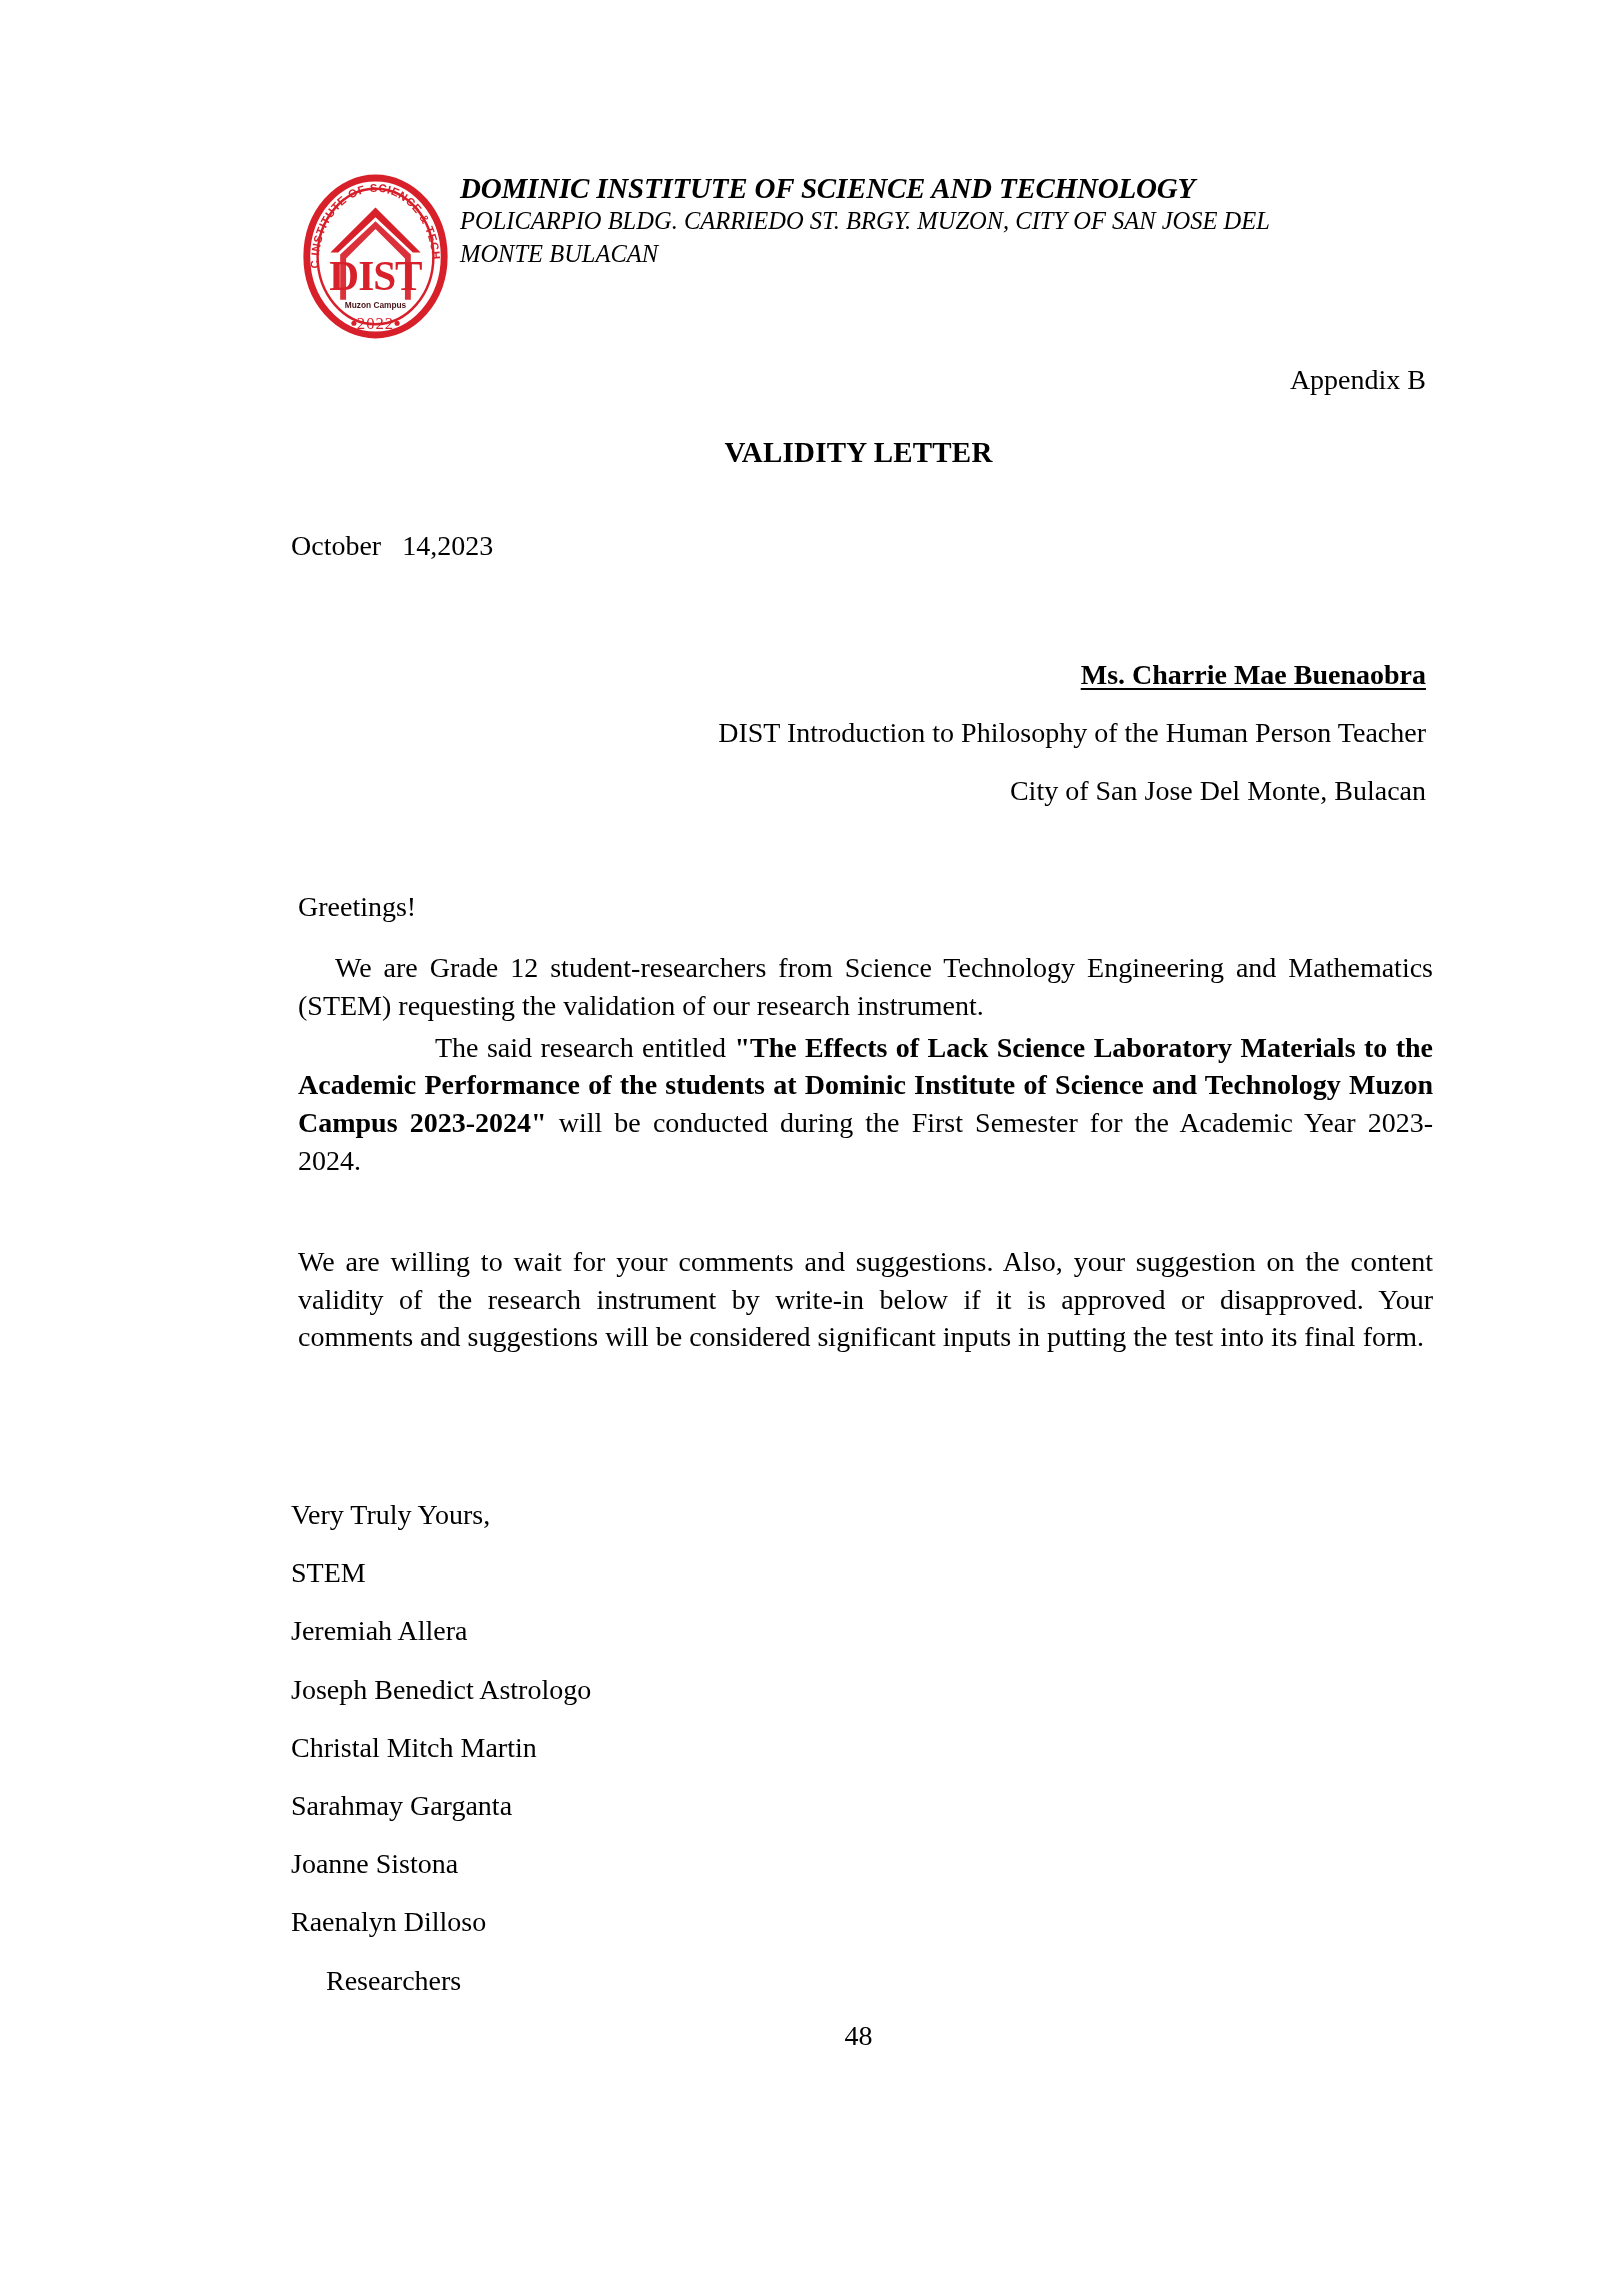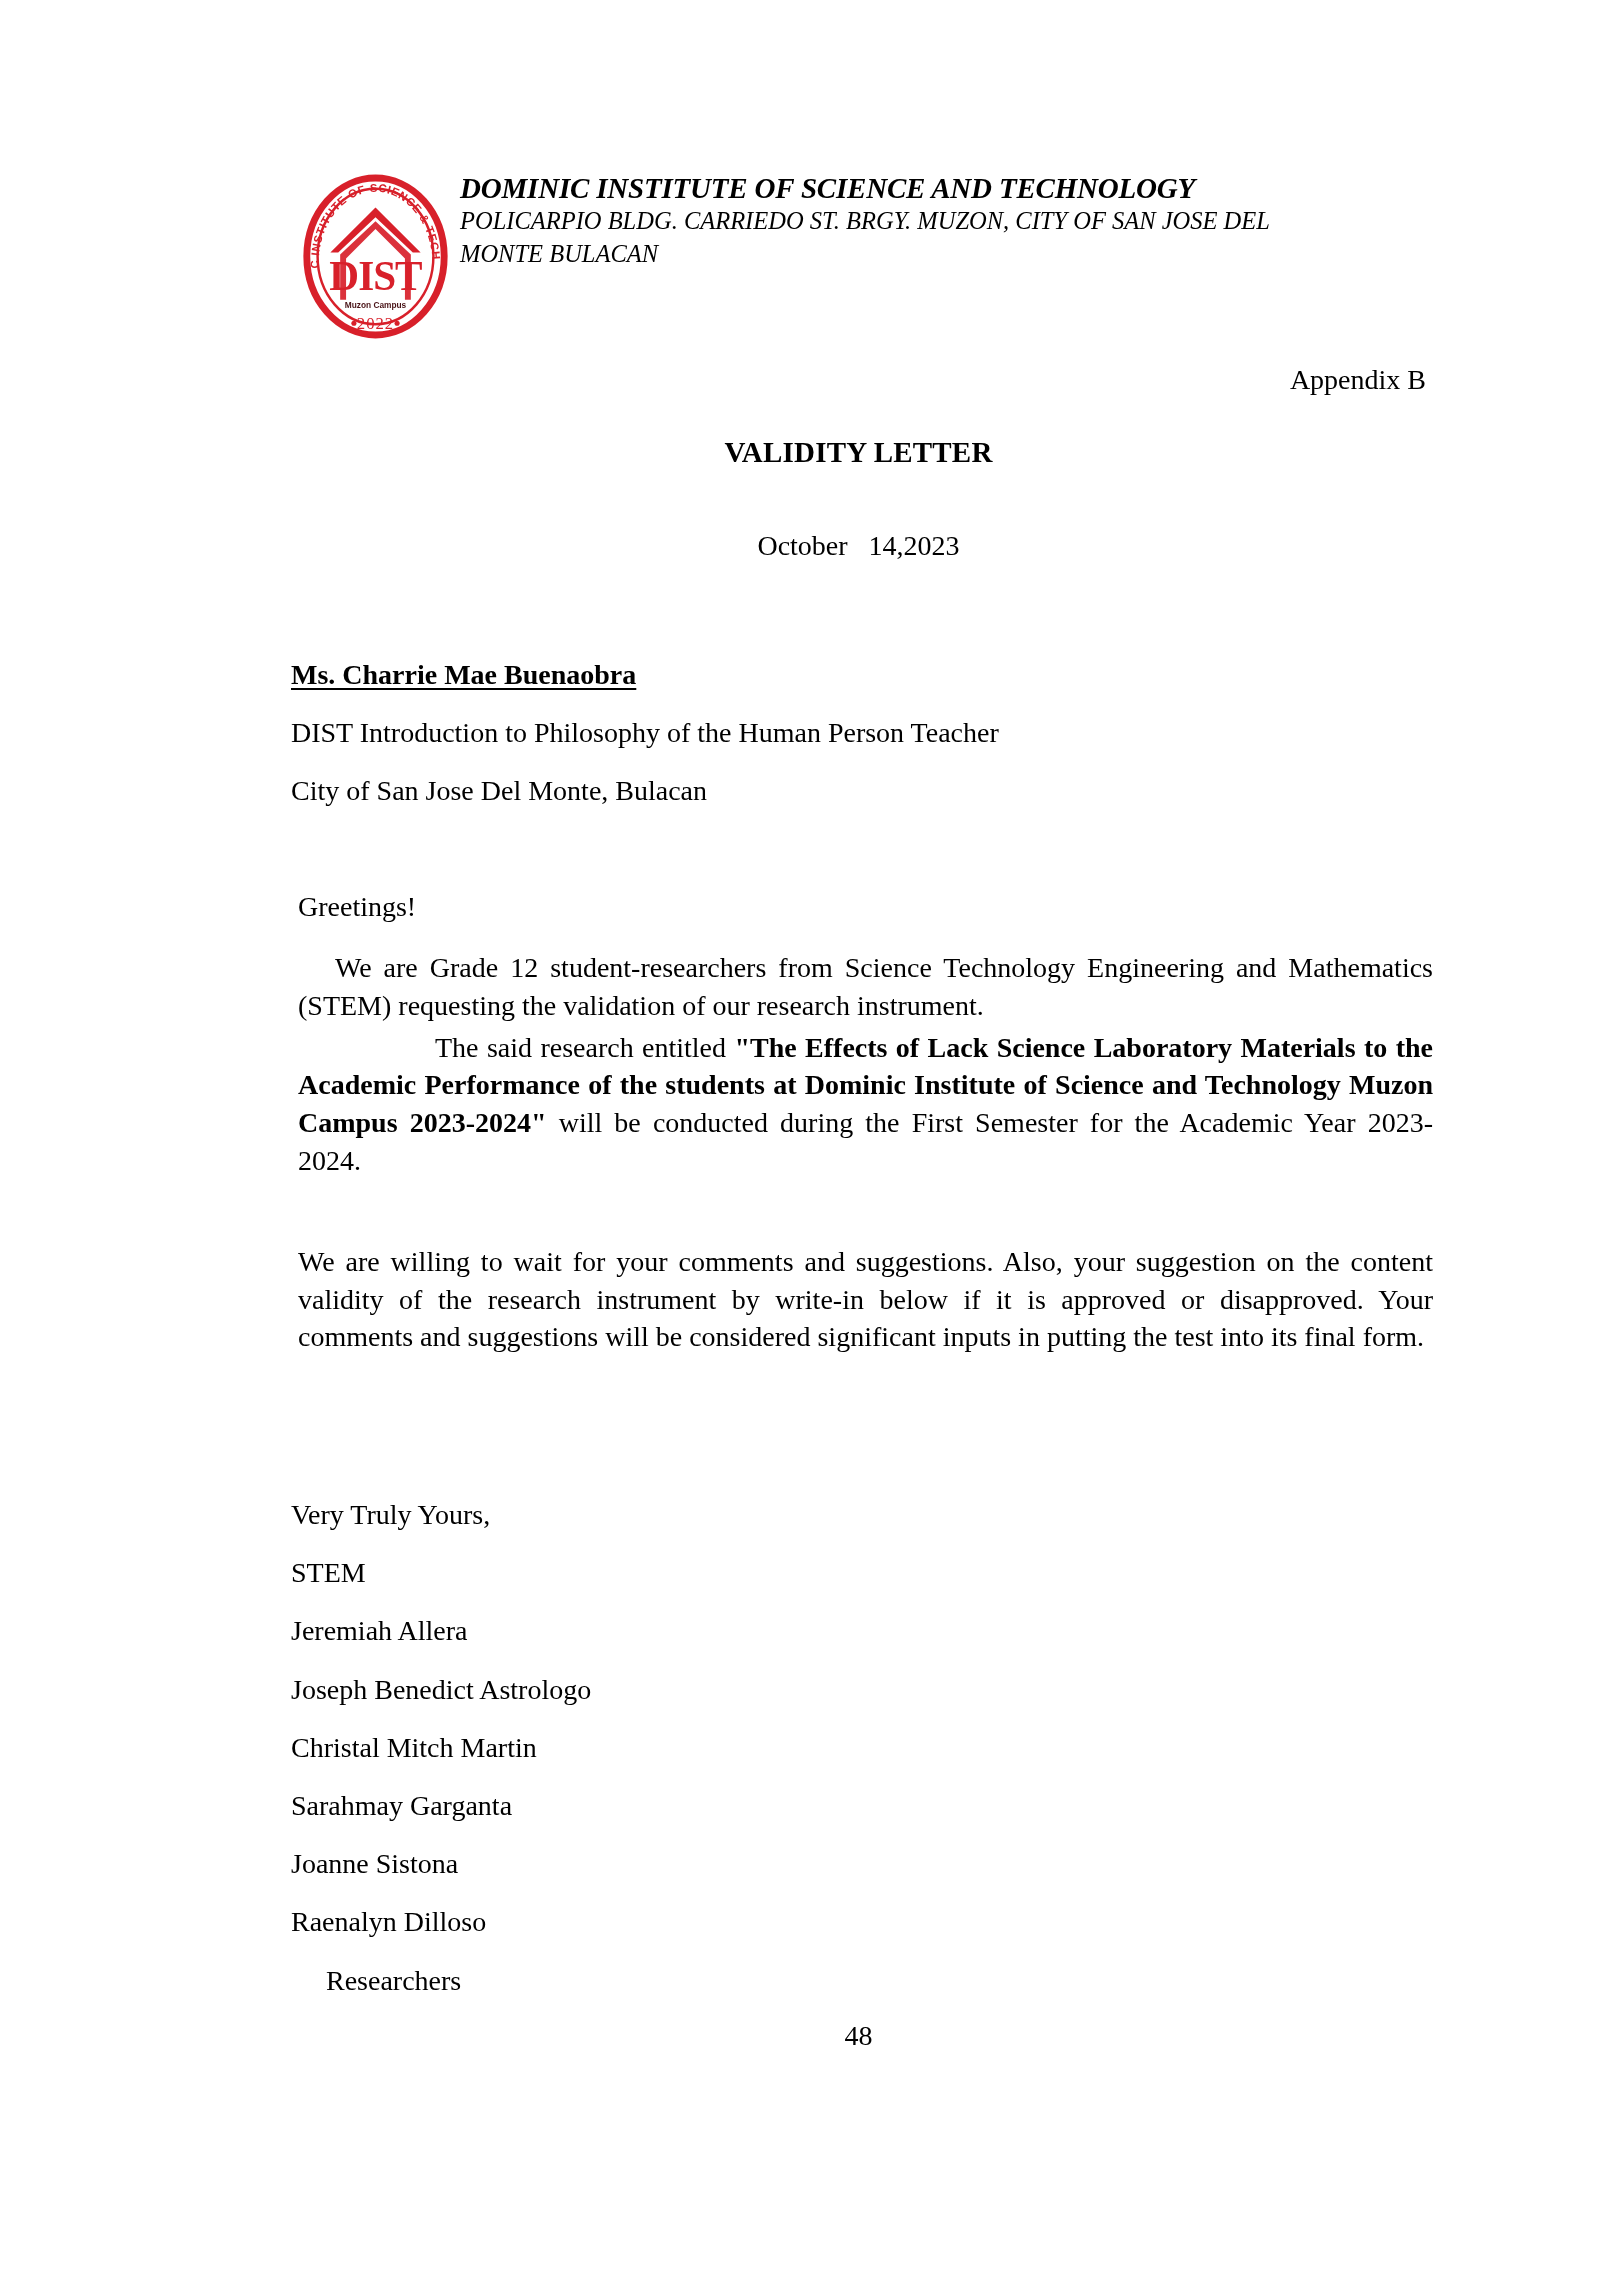--- a/index.html
+++ b/index.html
@@ -81,32 +81,33 @@
     letter-spacing: 0.2px;
     margin-top: 18px;
   }
 
   
   .date-line {
     position: absolute;
     left: 291px;
     top: 529px;
     width: 1135px;
-    text-align: center;
+    text-align: left;
     font-size: 28px;
     line-height: 1.2;
     white-space: pre;
   }
 
   
   .recipient {
     position: absolute;
     left: 291px;
     top: 655px;
     width: 1135px;
+    text-align: right;
   }
   .recipient-name {
     font-size: 28px;
     font-weight: bold;
     text-decoration: underline;
     text-underline-offset: 3.9px;
     line-height: 1.45;
     margin-bottom: 17.6px;
   }
   .recipient-line {

